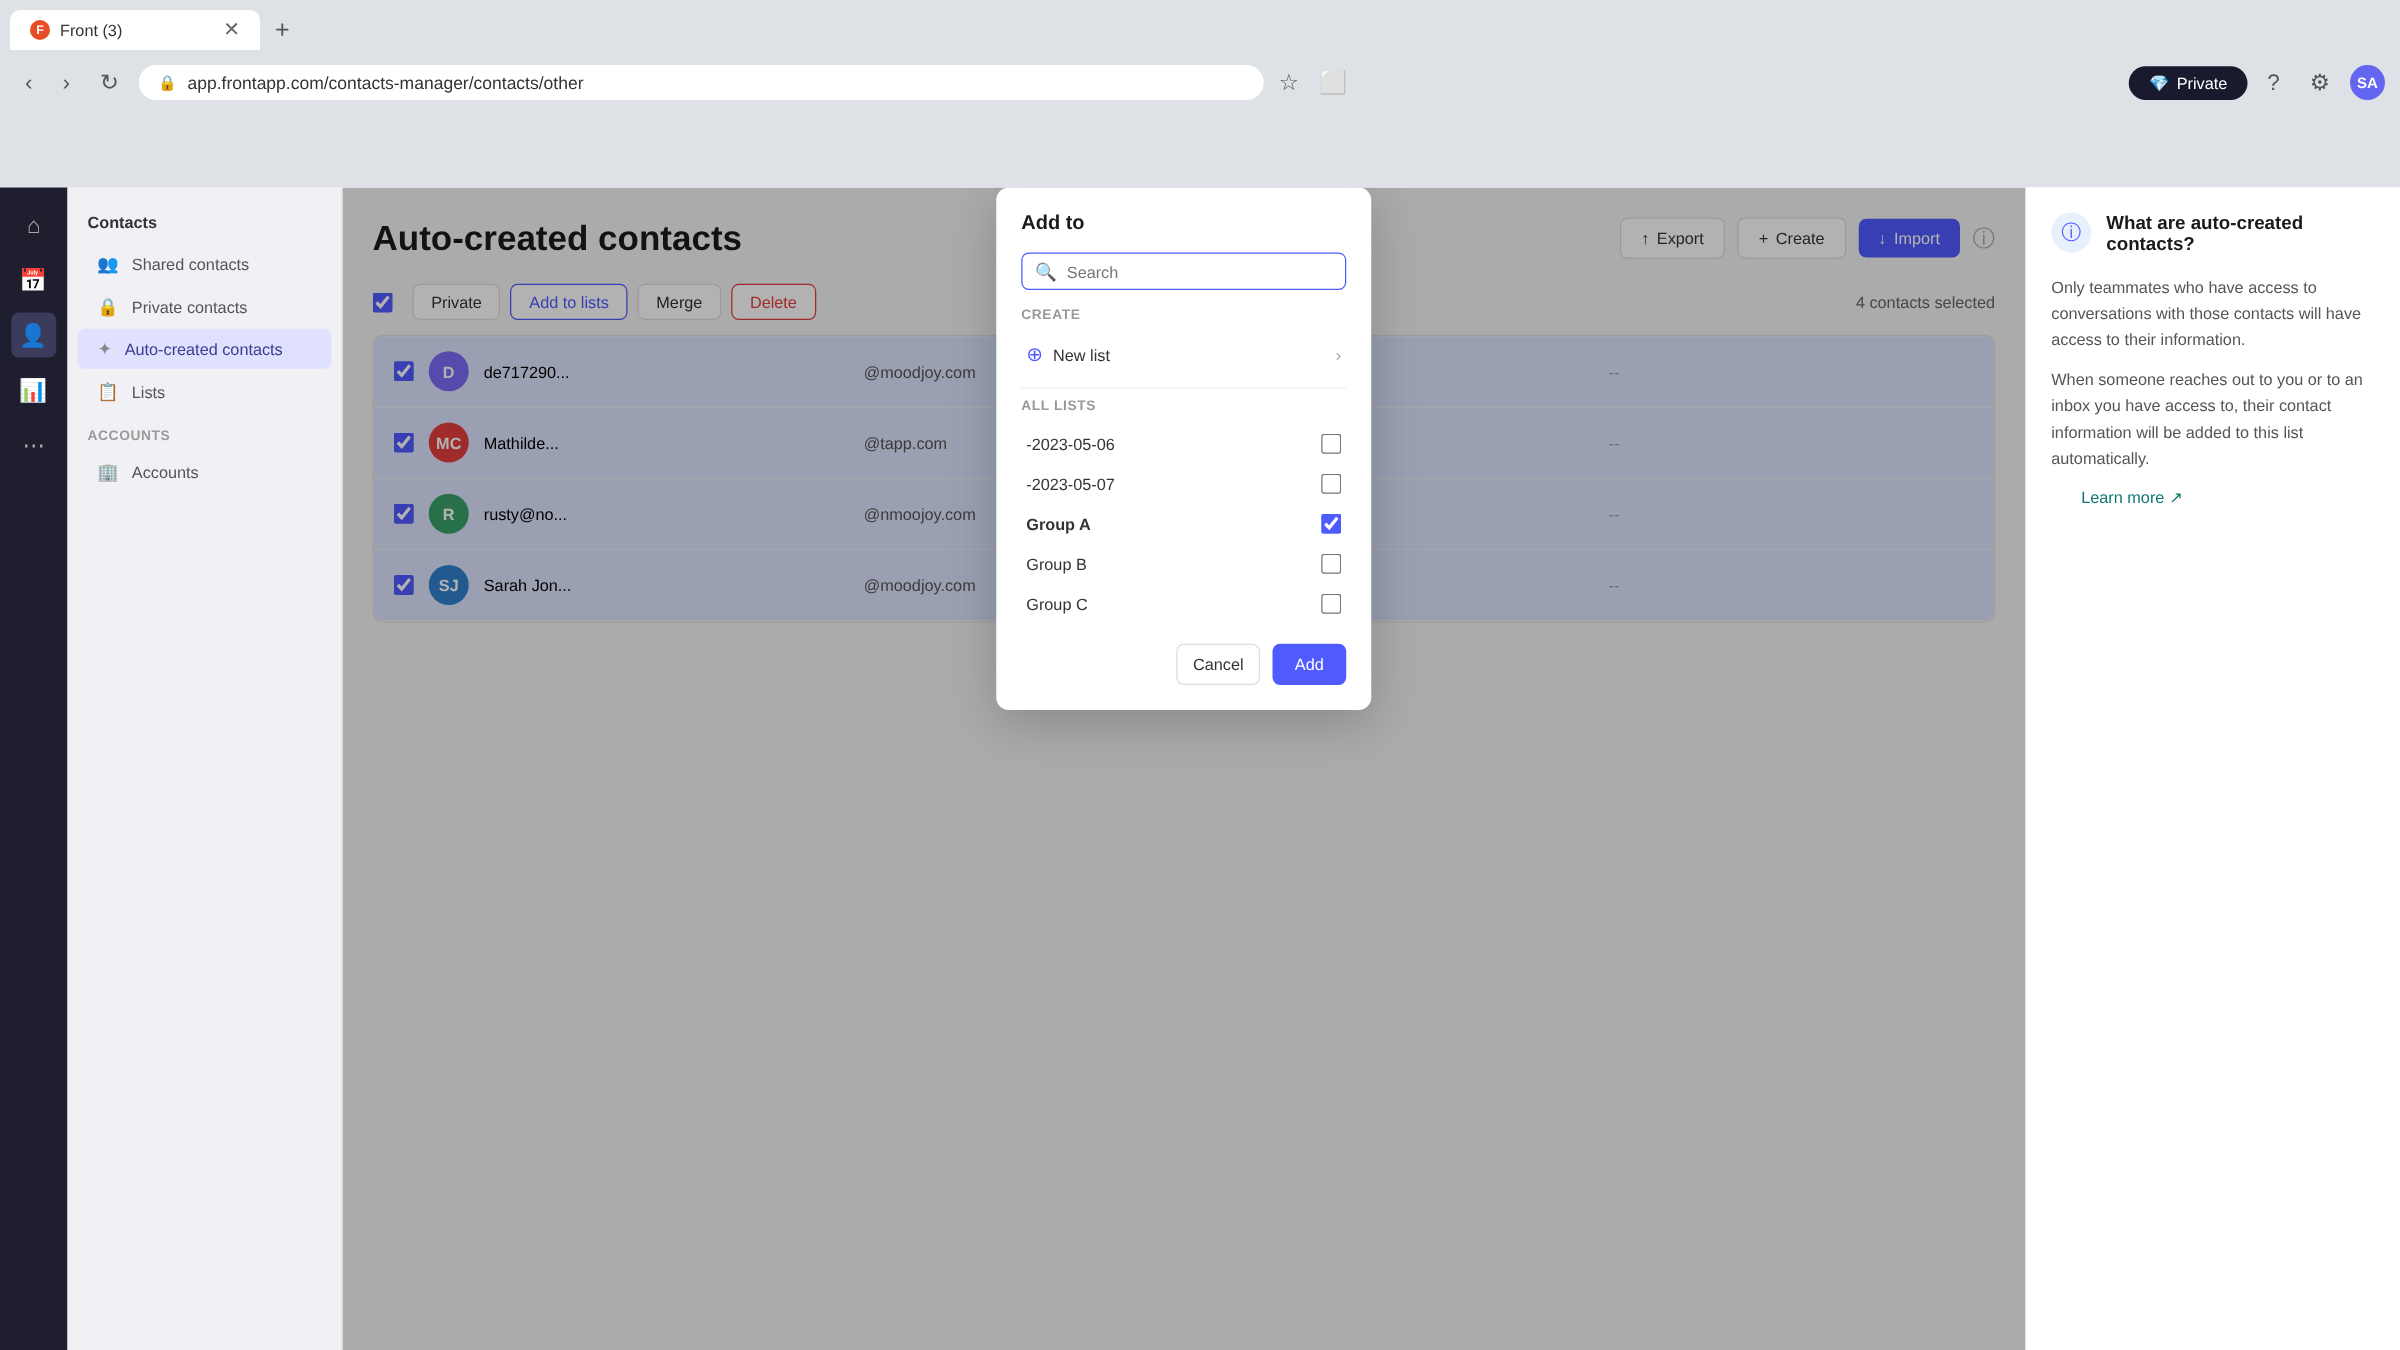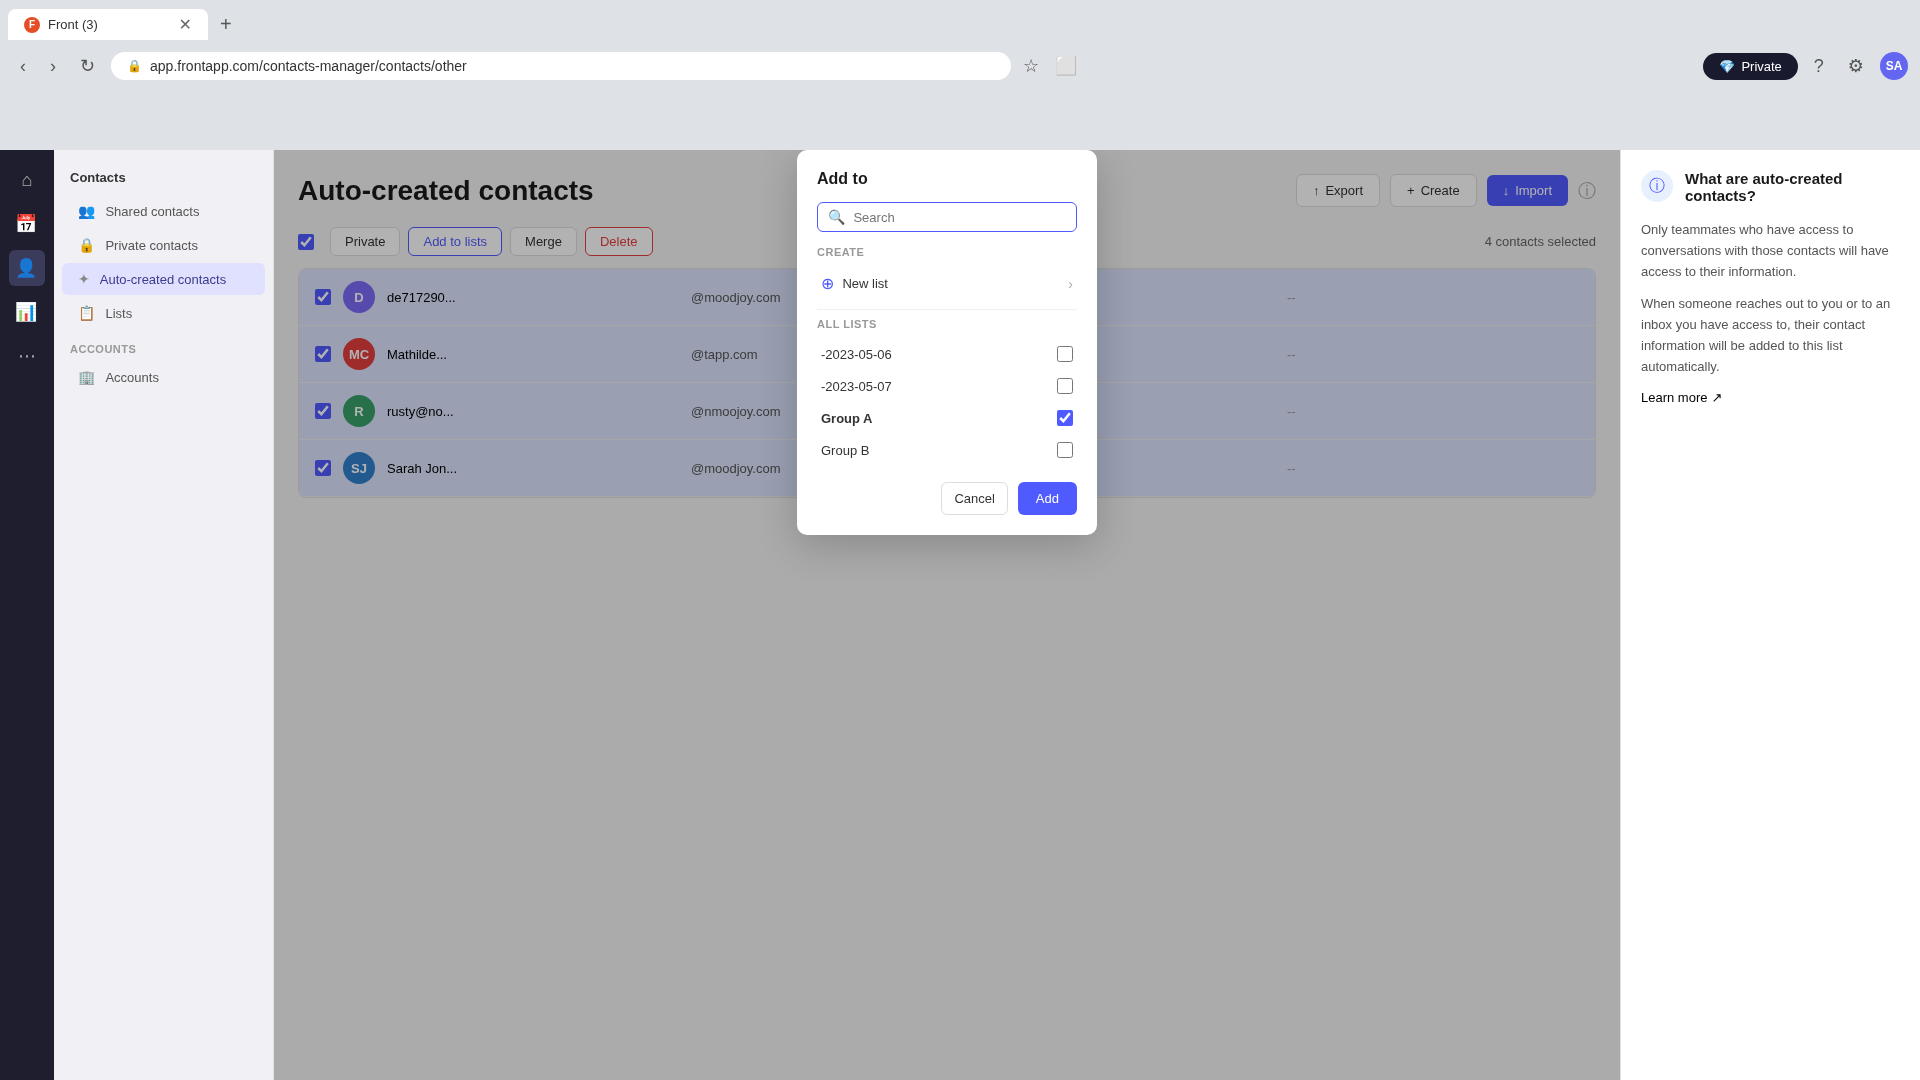--- a/index.html
+++ b/index.html
@@ -66,21 +66,21 @@
     .row-name { font-size: 13px; color: #000000; flex: 1; }
     .row-email { font-size: 13px; color: #555; flex: 2; }
     .row-dash { font-size: 13px; color: #999; flex: 1; }
 
     
     .info-panel { width: 300px; background: white; border-left: 1px solid #e0e0e0; padding: 20px; overflow-y: auto; }
     .info-panel-header { display: flex; gap: 12px; align-items: flex-start; margin-bottom: 16px; }
     .info-icon { width: 32px; height: 32px; border-radius: 50%; background: #e8f0fe; display: flex; align-items: center; justify-content: center; color: #4f5bff; font-size: 16px; flex-shrink: 0; }
     .info-title { font-size: 15px; font-weight: 600; color: #1a1a1a; }
     .info-body { font-size: 13px; color: #555; line-height: 1.6; margin-bottom: 12px; }
-    .info-link { color: #000000; font-size: 13px; text-decoration: none; display: flex; align-items: flex-start; gap: 4px; }
+    .info-link { color: #0f766e; font-size: 13px; text-decoration: none; display: flex; align-items: flex-start; gap: 4px; margin-left: 24px; }
 
     
     .modal-overlay { position: absolute; top: 0; left: 0; right: 0; bottom: 0; background: rgba(0,0,0,0.3); display: flex; align-items: flex-start; justify-content: center; z-index: 100; }
     .modal { background: white; border-radius: 10px; width: 300px; padding: 20px; box-shadow: 0 10px 40px rgba(0,0,0,0.2); }
     .modal-title { font-size: 16px; font-weight: 600; color: #1a1a1a; margin-bottom: 14px; }
     .modal-search { display: flex; align-items: center; gap: 8px; border: 1.5px solid #4f5bff; border-radius: 6px; padding: 6px 10px; margin-bottom: 14px; }
     .modal-search input { border: none; outline: none; font-size: 13px; flex: 1; color: #333; }
     .modal-search-icon { color: #999; font-size: 14px; }
     .modal-section-label { font-size: 11px; font-weight: 600; color: #999; text-transform: uppercase; margin-bottom: 8px; letter-spacing: 0.5px; }
     .modal-create-item { display: flex; align-items: center; gap: 8px; padding: 8px 4px; cursor: pointer; border-radius: 4px; }
@@ -252,20 +252,24 @@
           <input type="checkbox" class="modal-checkbox" style="">
         </div>
         <div class="modal-list-item">
           <span class="modal-list-label bold">Group A</span>
           <input type="checkbox" class="modal-checkbox" checked="" style="">
         </div>
         <div class="modal-list-item">
           <span class="modal-list-label">Group B</span>
           <input type="checkbox" class="modal-checkbox" style="">
         </div>
+        <div class="modal-list-item">
+          <span class="modal-list-label">Group C</span>
+          <input type="checkbox" class="modal-checkbox" style="">
+        </div>
 
         <div class="modal-footer">
           <button class="modal-cancel">Cancel</button>
           <button class="modal-add">Add</button>
         </div>
       </div>
     </div>
   </div>
 
   <div class="info-panel">

